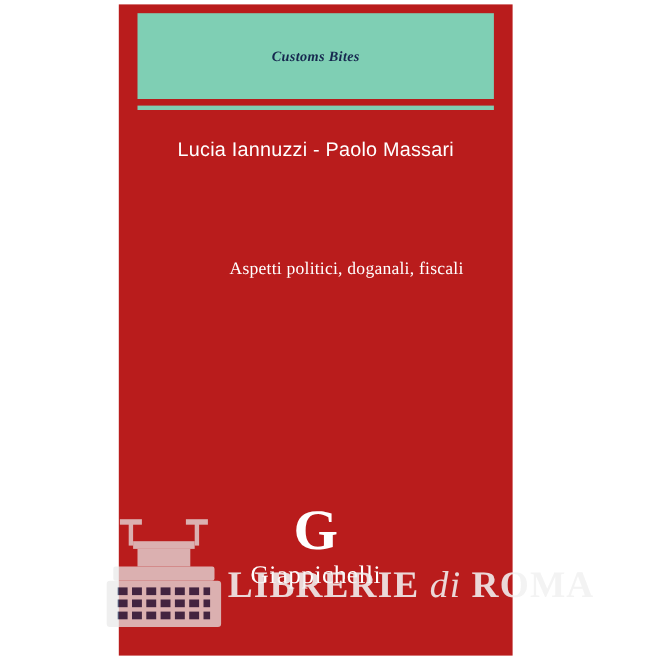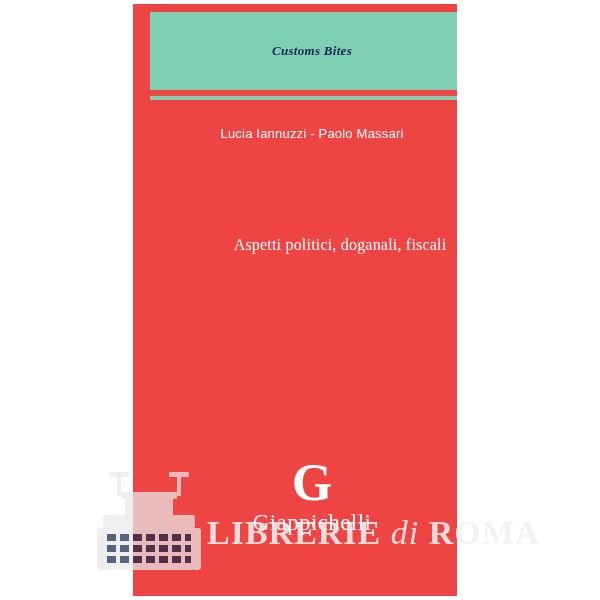--- a/index.html
+++ b/index.html
@@ -15,25 +15,25 @@
   }
   .page {
     position: relative;
     width: 600px;
     height: 600px;
     background: #ffffff;
   }
   
   .cover {
     position: absolute;
-    left: 133px;
+    left: 108px;
     top: 4px;
-    width: 324px;
+    width: 358px;
     height: 592px;
-    background: #ef4444;
+    background: #b91c1c;
     overflow: hidden;
   }
   .cover-inner {
     position: absolute;
     inset: 0;
   }
   
   .series-band {
     position: absolute;
     left: 17px;
@@ -71,21 +71,21 @@
     height: 4px;
     background: #7fcfb4;
   }
   .authors {
     position: absolute;
     left: 0;
     top: 122px;
     width: 358px;
     text-align: center;
     font-family: "Liberation Sans", sans-serif;
-    font-size: 13px;
+    font-size: 18px;
     color: #ffffff;
     letter-spacing: 0.2px;
   }
   .book-title {
     position: absolute;
     left: 0;
     top: 182px;
     width: 358px;
     text-align: center;
     font-family: "Liberation Serif", serif;

